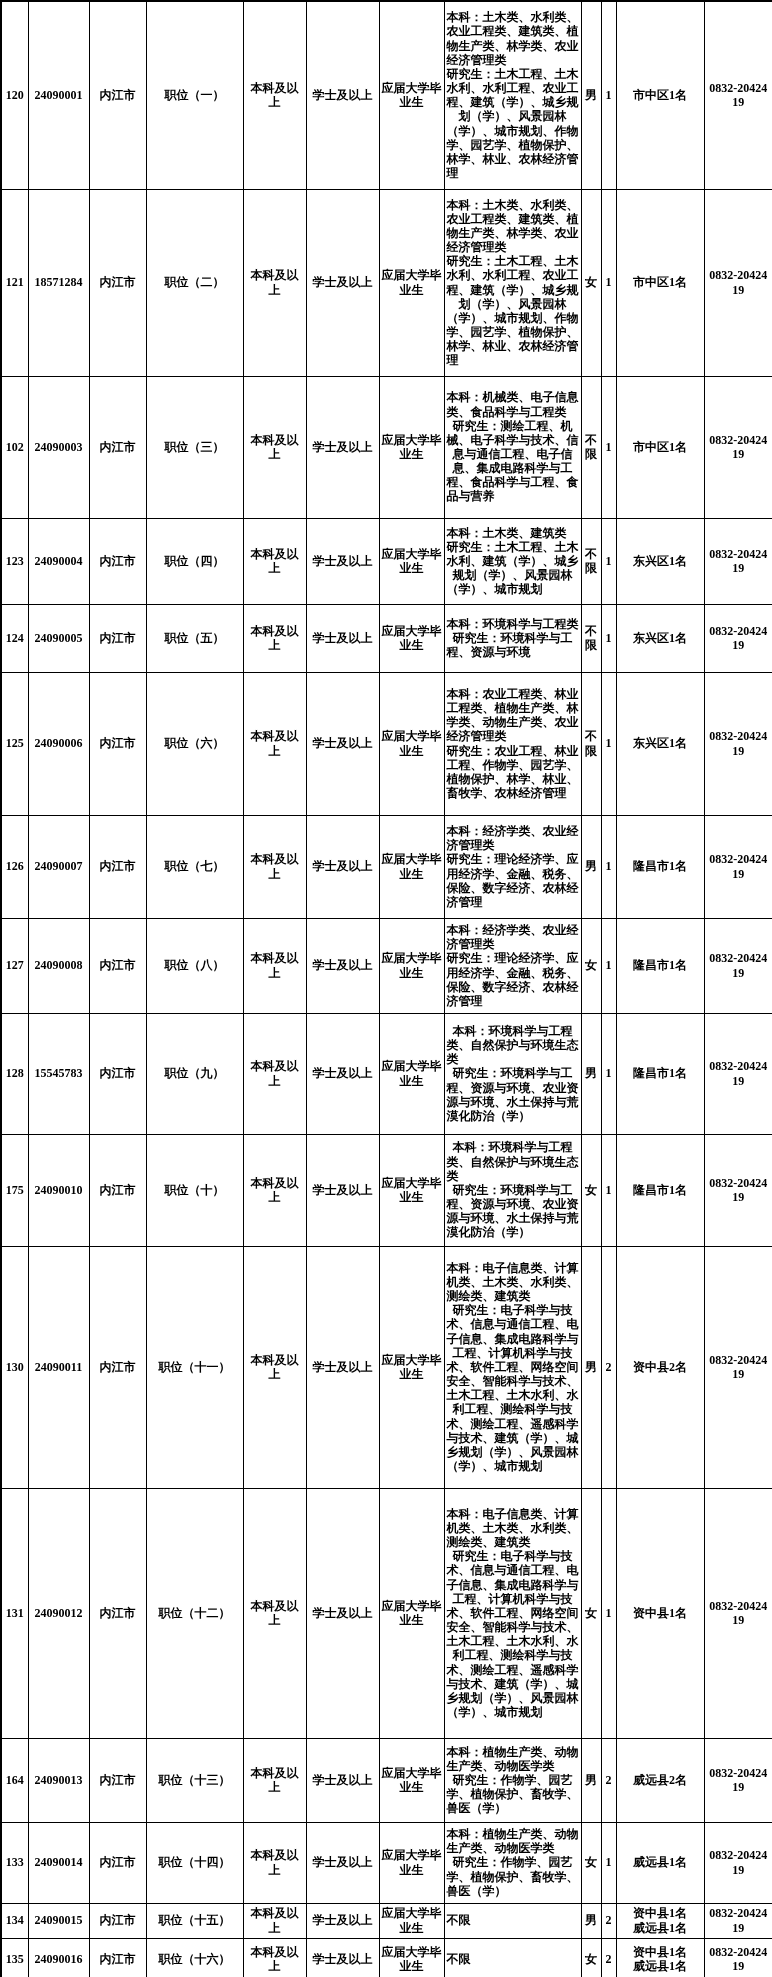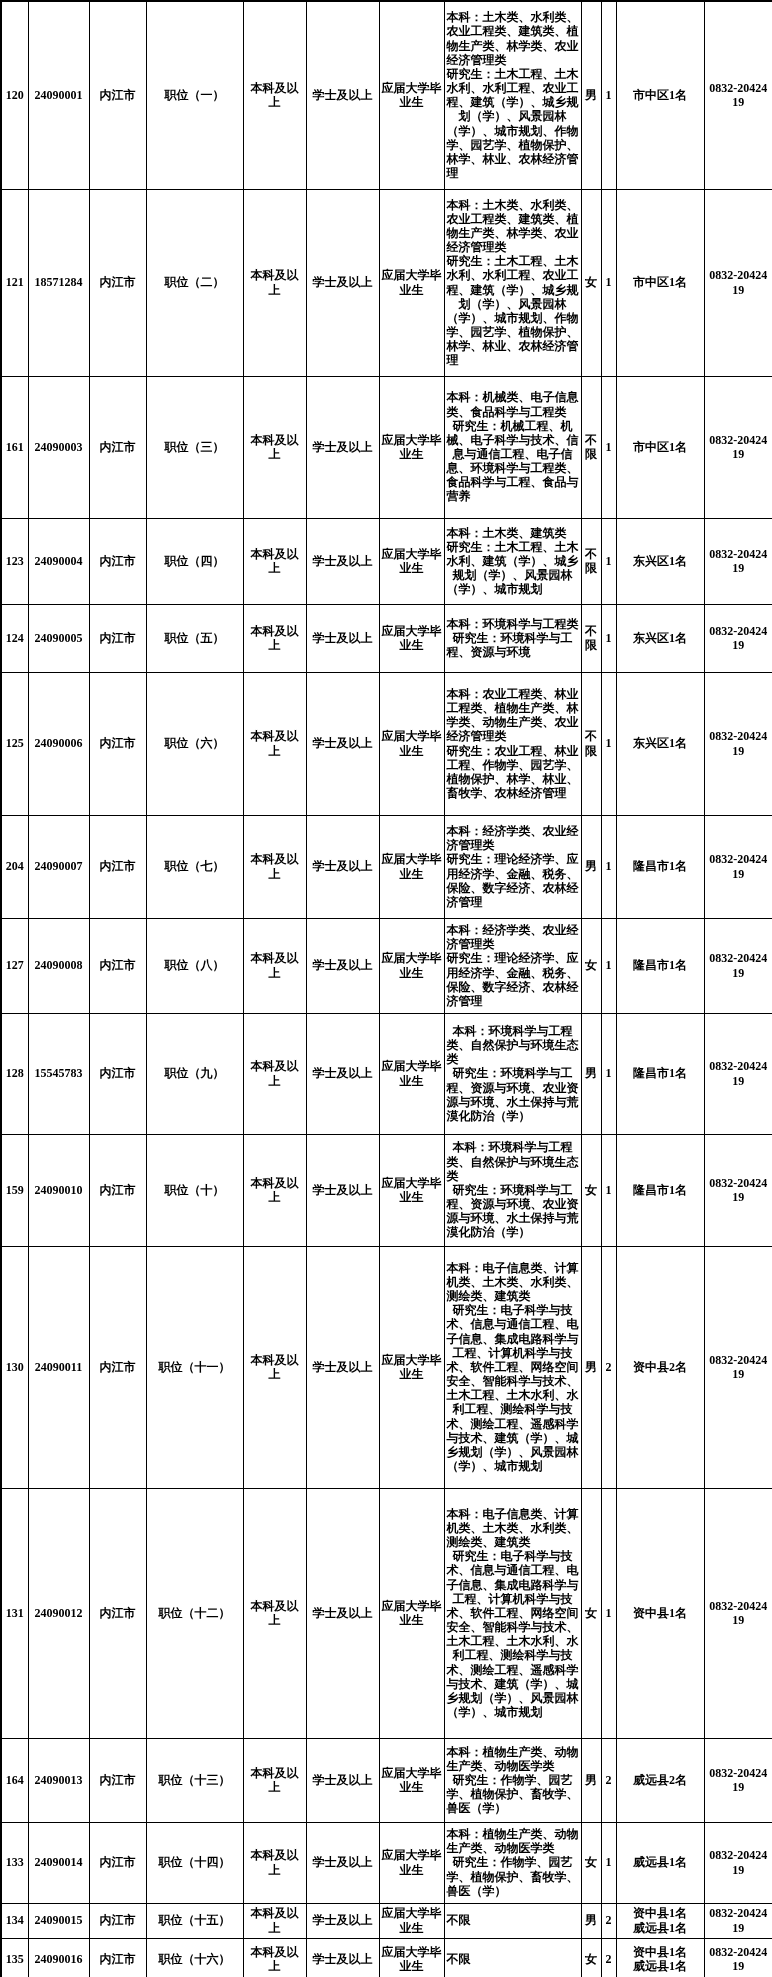--- a/index.html
+++ b/index.html
@@ -107,29 +107,29 @@
     <td class="c-degree">学士及以上</td>
     <td class="c-gradtype">应届大学毕业生</td>
     <td class="c-majors">本科：土木类、水利类、农业工程类、建筑类、植物生产类、林学类、农业经济管理类
 研究生：土木工程、土木水利、水利工程、农业工程、建筑（学）、城乡规划（学）、风景园林（学）、城市规划、作物学、园艺学、植物保护、林学、林业、农林经济管理</td>
     <td class="c-gender">女</td>
     <td class="c-count">1</td>
     <td class="c-location">市中区1名</td>
     <td class="c-phone">0832-2042419</td>
   </tr>
       <tr>
-    <td class="c-seq">161</td>
+    <td class="c-seq">102</td>
     <td class="c-code">24090003</td>
     <td class="c-city">内江市</td>
     <td class="c-position">职位（三）</td>
     <td class="c-education">本科及以上</td>
     <td class="c-degree">学士及以上</td>
     <td class="c-gradtype">应届大学毕业生</td>
     <td class="c-majors">本科：机械类、电子信息类、食品科学与工程类
-研究生：机械工程、机械、电子科学与技术、信息与通信工程、电子信息、环境科学与工程类、食品科学与工程、食品与营养</td>
+研究生：测绘工程、机械、电子科学与技术、信息与通信工程、电子信息、集成电路科学与工程、食品科学与工程、食品与营养</td>
     <td class="c-gender">不限</td>
     <td class="c-count">1</td>
     <td class="c-location">市中区1名</td>
     <td class="c-phone">0832-2042419</td>
   </tr>
       <tr>
     <td class="c-seq">123</td>
     <td class="c-code">24090004</td>
     <td class="c-city">内江市</td>
     <td class="c-position">职位（四）</td>
@@ -167,21 +167,21 @@
     <td class="c-degree">学士及以上</td>
     <td class="c-gradtype">应届大学毕业生</td>
     <td class="c-majors">本科：农业工程类、林业工程类、植物生产类、林学类、动物生产类、农业经济管理类
 研究生：农业工程、林业工程、作物学、园艺学、植物保护、林学、林业、畜牧学、农林经济管理</td>
     <td class="c-gender">不限</td>
     <td class="c-count">1</td>
     <td class="c-location">东兴区1名</td>
     <td class="c-phone">0832-2042419</td>
   </tr>
       <tr>
-    <td class="c-seq">204</td>
+    <td class="c-seq">126</td>
     <td class="c-code">24090007</td>
     <td class="c-city">内江市</td>
     <td class="c-position">职位（七）</td>
     <td class="c-education">本科及以上</td>
     <td class="c-degree">学士及以上</td>
     <td class="c-gradtype">应届大学毕业生</td>
     <td class="c-majors">本科：经济学类、农业经济管理类
 研究生：理论经济学、应用经济学、金融、税务、保险、数字经济、农林经济管理</td>
     <td class="c-gender">男</td>
     <td class="c-count">1</td>
@@ -212,21 +212,21 @@
     <td class="c-degree">学士及以上</td>
     <td class="c-gradtype">应届大学毕业生</td>
     <td class="c-majors">本科：环境科学与工程类、自然保护与环境生态类
 研究生：环境科学与工程、资源与环境、农业资源与环境、水土保持与荒漠化防治（学）</td>
     <td class="c-gender">男</td>
     <td class="c-count">1</td>
     <td class="c-location">隆昌市1名</td>
     <td class="c-phone">0832-2042419</td>
   </tr>
       <tr>
-    <td class="c-seq">159</td>
+    <td class="c-seq">175</td>
     <td class="c-code">24090010</td>
     <td class="c-city">内江市</td>
     <td class="c-position">职位（十）</td>
     <td class="c-education">本科及以上</td>
     <td class="c-degree">学士及以上</td>
     <td class="c-gradtype">应届大学毕业生</td>
     <td class="c-majors">本科：环境科学与工程类、自然保护与环境生态类
 研究生：环境科学与工程、资源与环境、农业资源与环境、水土保持与荒漠化防治（学）</td>
     <td class="c-gender">女</td>
     <td class="c-count">1</td>

